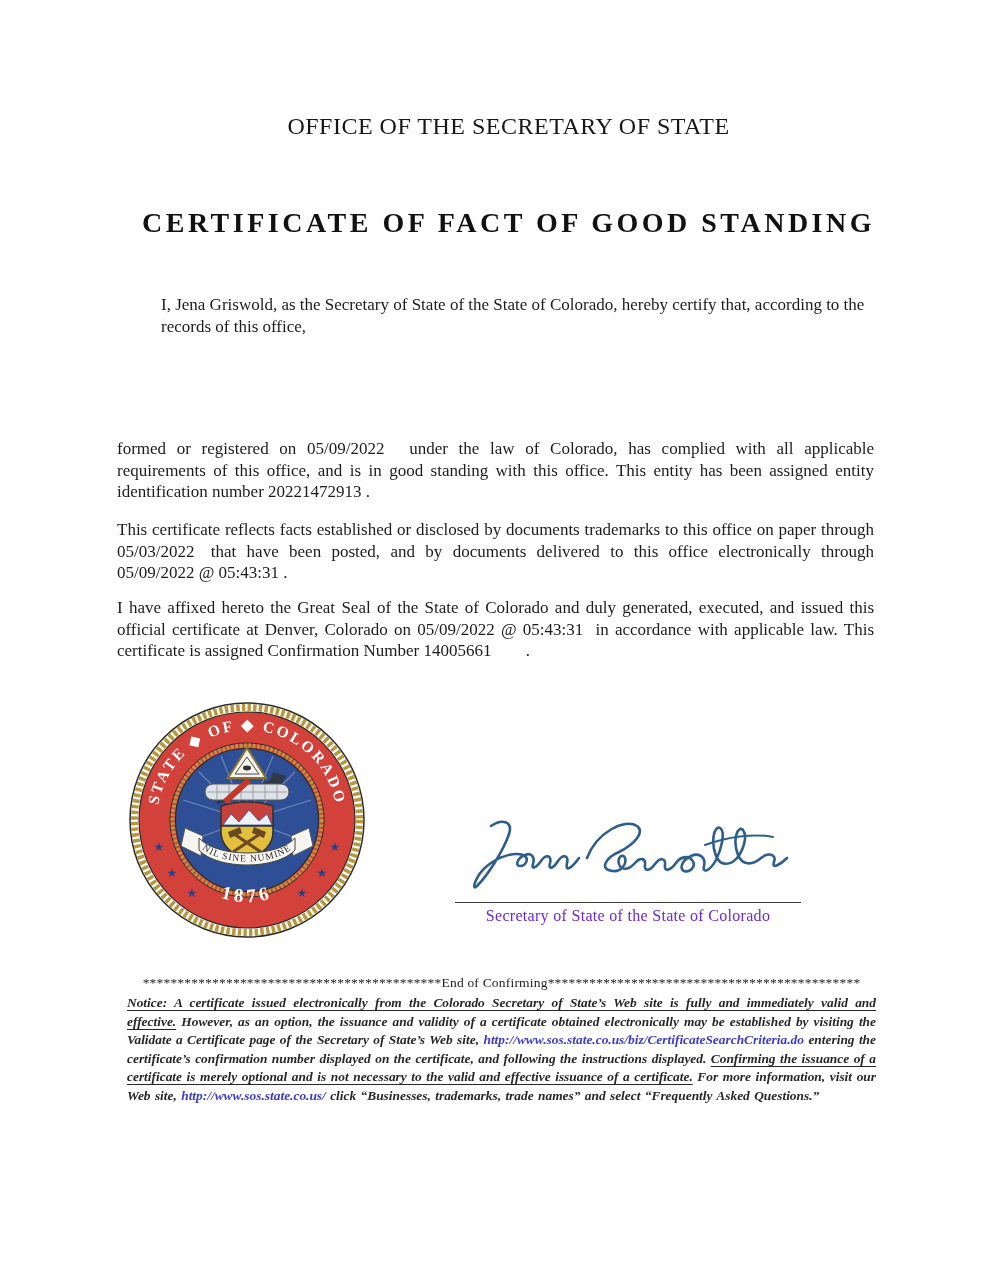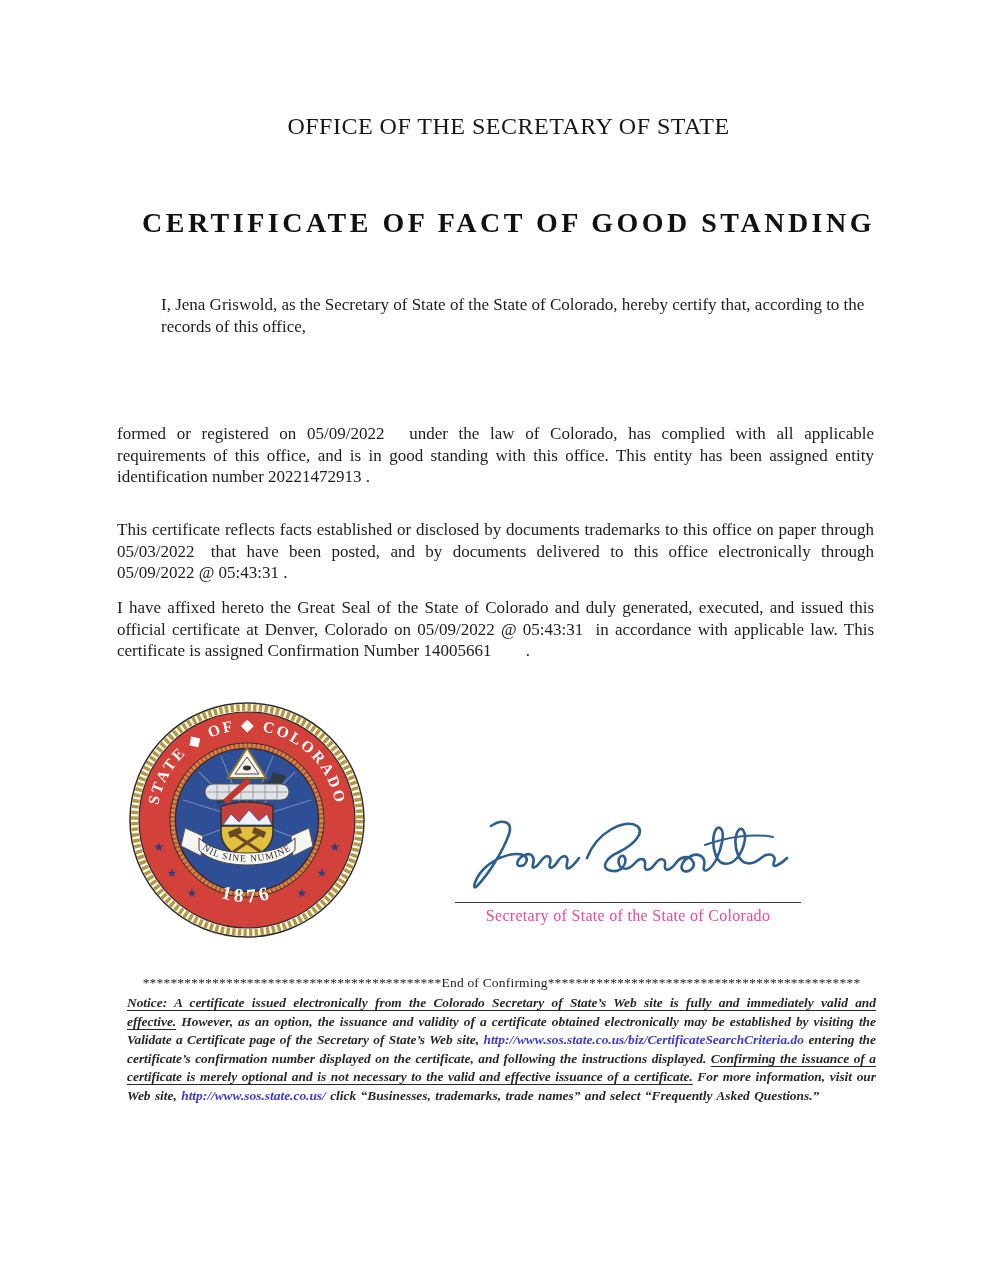--- a/index.html
+++ b/index.html
@@ -29,21 +29,21 @@
   }
   .just{text-align:justify;text-align-last:left;}
   .gap-sm{margin-right:6px;}
   .gap-md{margin-right:14px;}
   .gap-lg{margin-right:30px;}
   .seal-wrap{position:absolute;left:127px;top:700px;width:240px;height:240px;}
   .sig-block{position:absolute;left:455px;top:812px;width:346px;}
   .sig-svg{display:block;margin-left:14px;}
   .sig-line{border-top:1.6px solid #3a3a3a;margin-top:4px;}
   .sig-title{
-    text-align:center;font-size:16px;color:#ec4899;margin-top:4px;letter-spacing:.3px;
+    text-align:center;font-size:16px;color:#6d28d9;margin-top:4px;letter-spacing:.3px;
   }
   .footer{
     position:absolute;left:127px;top:975px;width:749px;
   }
   .end-line{
     font-size:13.5px;color:#1c1c1c;white-space:nowrap;
     text-align:center;overflow:hidden;letter-spacing:.2px;
   }
   .notice{
     margin-top:3px;
@@ -62,21 +62,21 @@
 <div class="page">
 
   <div class="hdr">
     <div>OFFICE OF THE SECRETARY OF STATE</div>
   </div>
 
   <div class="doc-title">CERTIFICATE OF FACT OF GOOD STANDING</div>
 
   <p class="para" style="top:277px;margin-left:44px;">I, Jena Griswold, as the Secretary of State of the State of Colorado, hereby certify that, according to the records of this office,</p>
 
-  <p class="para just" style="top:406px;">
+  <p class="para just" style="top:421px;">
     <span>formed or registered on</span>
     <span class="gap-md">05/09/2022</span>
     <span>under the law of Colorado, has complied with all applicable requirements of this office, and is in good standing with this office.  This entity has been assigned entity identification number</span>
     <span>20221472913</span>
     <span>.</span>
   </p>
 
   <p class="para just" style="top:502px;">
     <span>This certificate reflects facts established or disclosed by documents trademarks to this office on paper through</span>
     <span class="gap-sm">05/03/2022</span>

